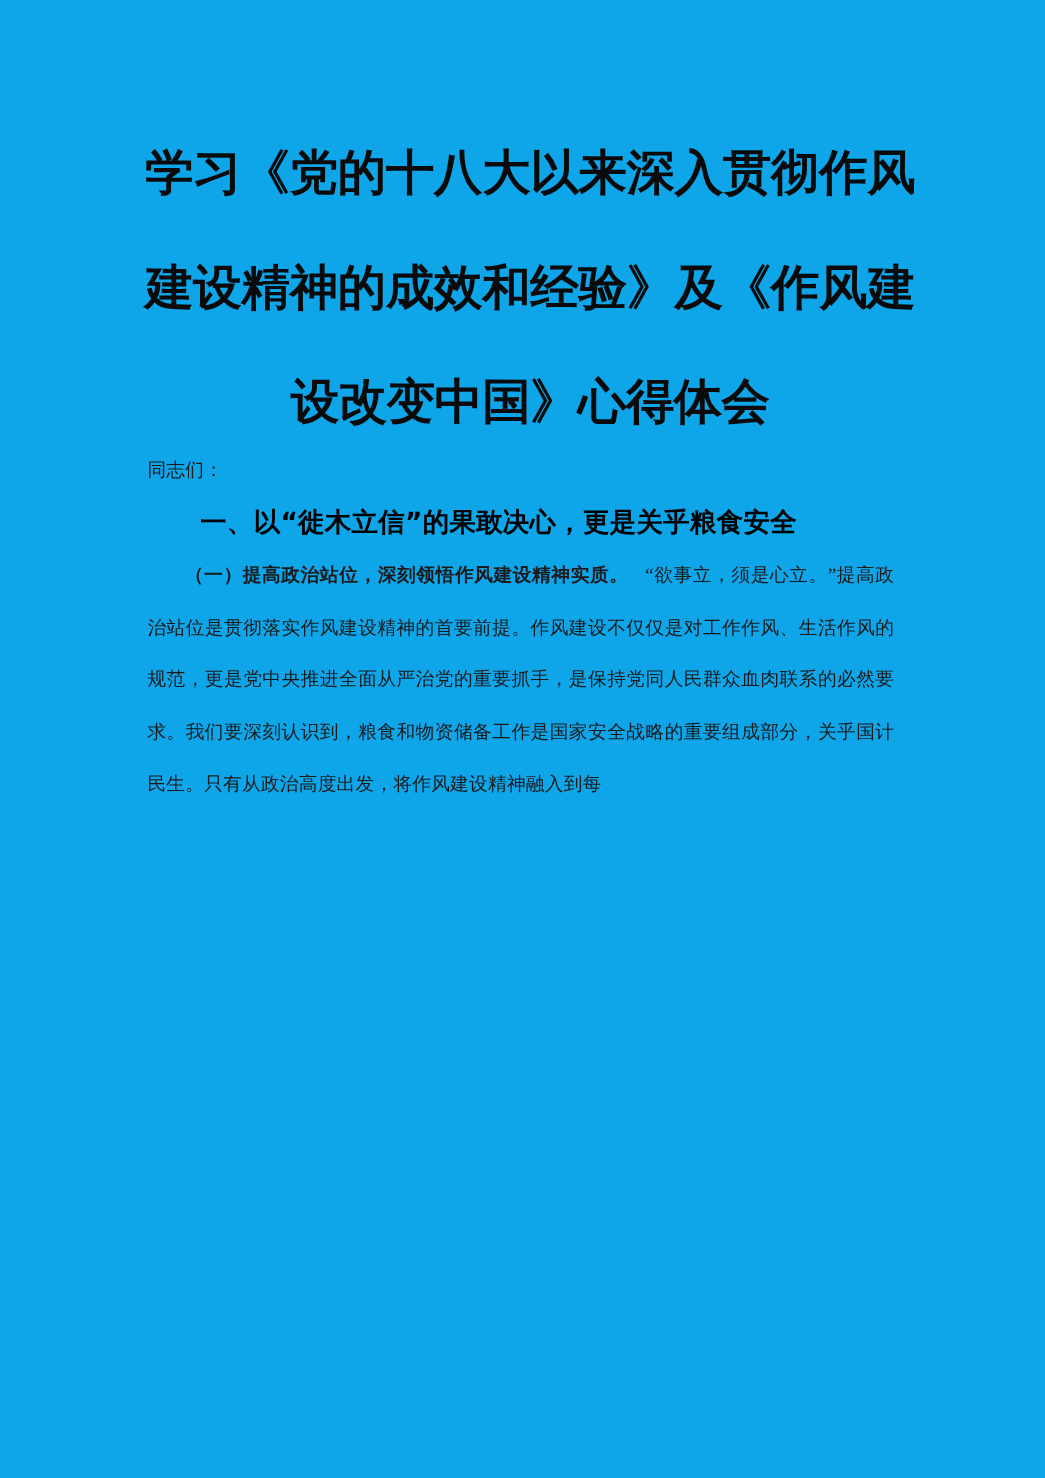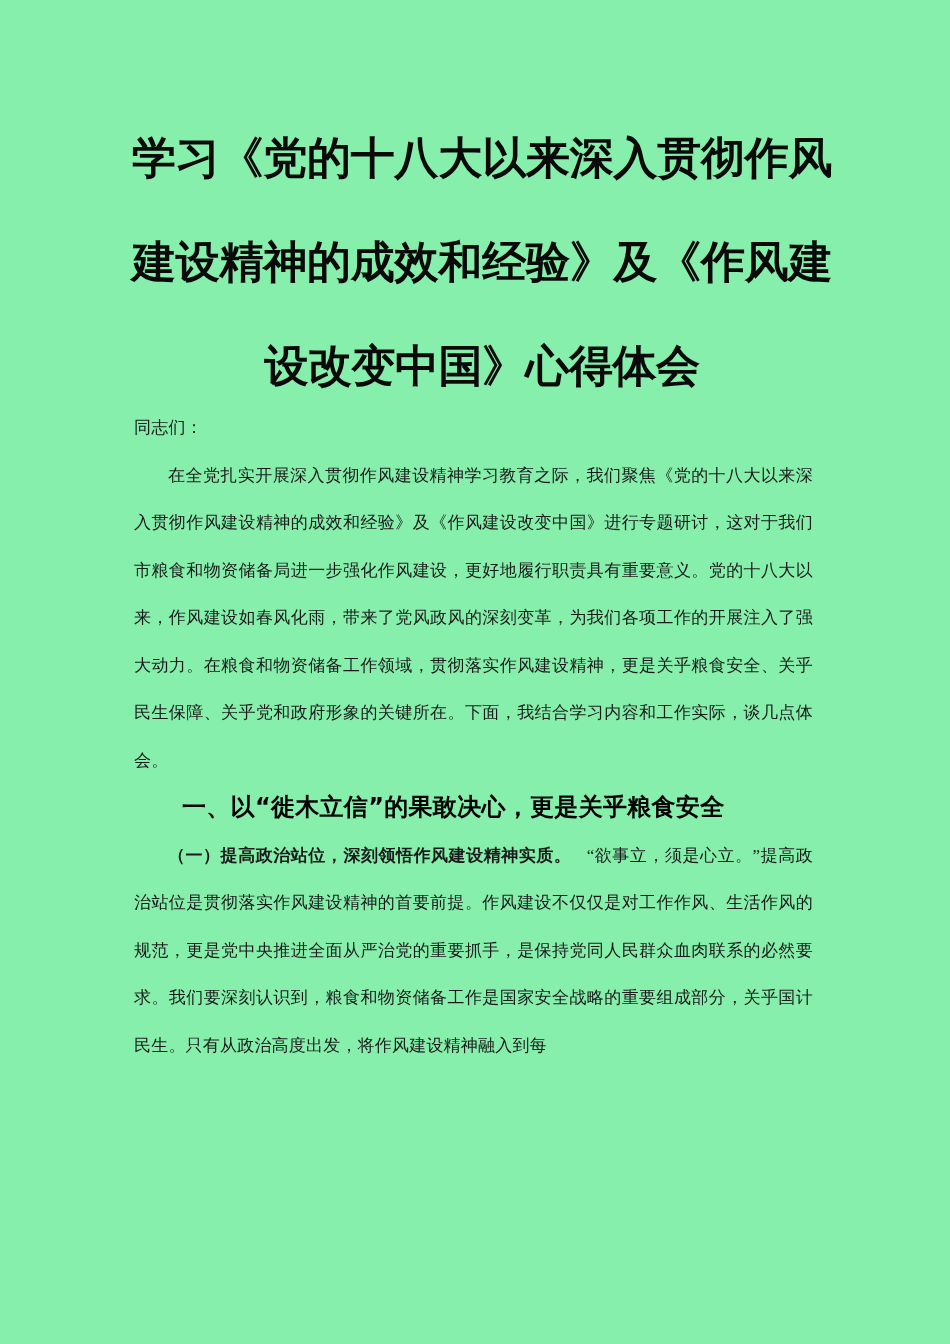--- a/index.html
+++ b/index.html
@@ -6,21 +6,21 @@
   html, body {
     margin: 0;
     padding: 0;
     background: #ffffff;
   }
 
   .page {
     position: relative;
     width: 950px;
     height: 1344px;
-    background: #86efac;
+    background: #0ea5e9;
     overflow: hidden;
     box-sizing: border-box;
     font-family: "DejaVu Serif", "Liberation Serif", serif;
     color: #000000;
   }
 
   
   .doc-title {
     position: absolute;
     left: 132px;
@@ -95,21 +95,20 @@
 <body>
 
 <div class="page">
 
   <div class="doc-title">学习《党的十八大以来深入贯彻作风建设精神的成效和经验》及《作风建设改变中国》心得体会</div>
 
   <div class="body-area">
 
     <p class="para salutation">同志们：</p>
 
-    <p class="para indent2">在全党扎实开展深入贯彻作风建设精神学习教育之际，我们聚焦《党的十八大以来深入贯彻作风建设精神的成效和经验》及《作风建设改变中国》进行专题研讨，这对于我们市粮食和物资储备局进一步强化作风建设，更好地履行职责具有重要意义。党的十八大以来，作风建设如春风化雨，带来了党风政风的深刻变革，为我们各项工作的开展注入了强大动力。在粮食和物资储备工作领域，贯彻落实作风建设精神，更是关乎粮食安全、关乎民生保障、关乎党和政府形象的关键所在。下面，我结合学习内容和工作实际，谈几点体会。</p>
 
     <p class="heading-1">一、以“徙木立信”的果敢决心，更是关乎粮食安全</p>
 
     <p class="para indent2"><span class="semibold">（一）提高政治站位，深刻领悟作风建设精神实质。</span><span class="wide-space"></span><span>“欲事立，须是心立。”提高政治站位是贯彻落实作风建设精神的首要前提。作风建设不仅仅是对工作作风、生活作风的规范，更是党中央推进全面从严治党的重要抓手，是保持党同人民群众血肉联系的必然要求。我们要深刻认识到，粮食和物资储备工作是国家安全战略的重要组成部分，关乎国计民生。只有从政治高度出发，将作风建设精神融入到每</span></p>
 
   </div>
 
 </div>
 
 </body></html>

